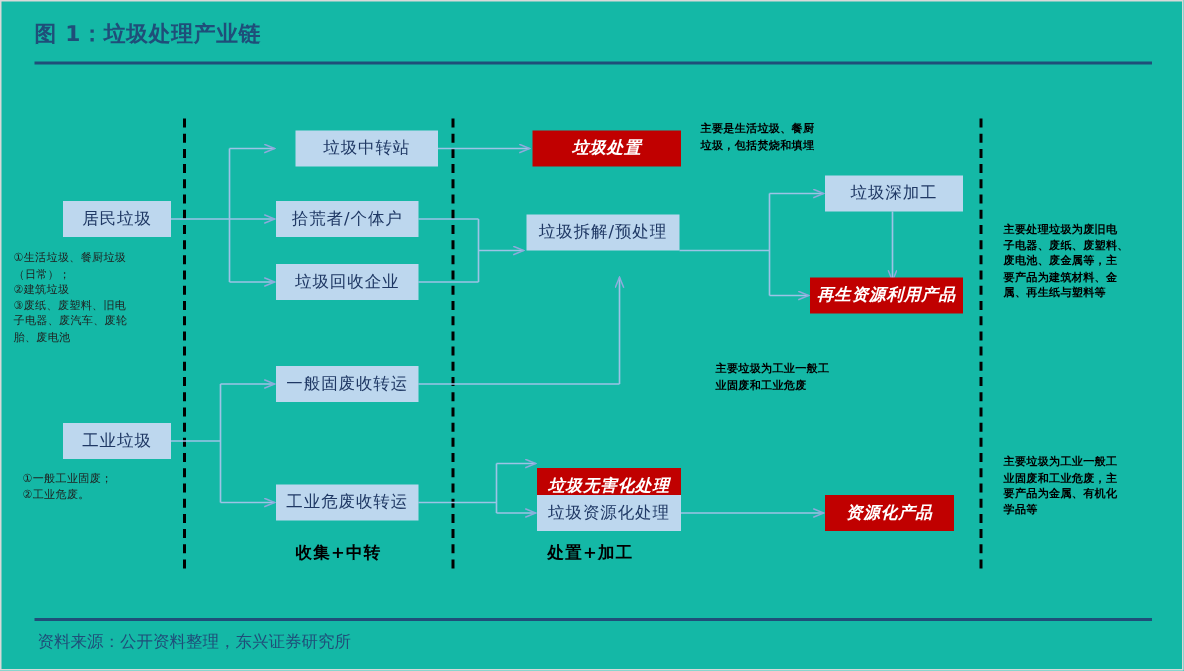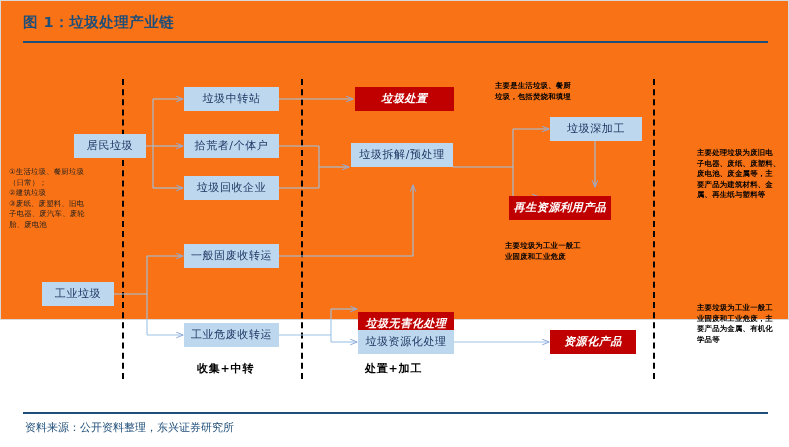--- a/index.html
+++ b/index.html
@@ -2,22 +2,22 @@
 <html><head>
 <meta charset="utf-8">
 <style>
   html,body{margin:0;padding:0;}
   body{
     width:789px;height:447px;
     background:#ffffff;
     font-family:"DejaVu Sans","Liberation Sans",sans-serif;
     overflow:hidden;
   }
-  .page{position:relative;width:789px;height:320px;box-sizing:border-box;
-        border:1px solid #d9d9d9;background:#f97316;}
+  .page{position:relative;width:789px;height:447px;box-sizing:border-box;
+        border:1px solid #d9d9d9;background:#14b8a6;}
 
   
   .fig-title{
     position:absolute;left:22px;top:12px;
     font-size:14.5px;font-weight:bold;color:#1f4e79;
     letter-spacing:0.5px;white-space:nowrap;
   }
   .title-rule{
     position:absolute;left:22px;top:40px;width:745px;height:2px;
     background:#1f4e79;
@@ -45,21 +45,21 @@
     letter-spacing:0.6px;line-height:1.1;
   }
   .node.blue{background:#bdd7ee;}
   .node.red{background:#c00000;color:#ffffff;font-weight:bold;font-style:italic;}
 
   
   .note{
     position:absolute;font-size:7.4px;color:#1f1f1f;
     line-height:1.42;letter-spacing:0.2px;white-space:pre-line;
   }
-  .note.bold{font-weight:bold;color:#000;margin-left:28px;}
+  .note.bold{font-weight:bold;color:#000;}
 
   
   .caption{
     position:absolute;font-size:11px;color:#000;font-weight:bold;
     letter-spacing:0.8px;white-space:nowrap;
   }
 
   
   .wires{position:absolute;left:0;top:0;width:789px;height:447px;
          pointer-events:none;}
@@ -114,40 +114,42 @@
 
       <path d="M278,334 L330,334"></path>
       <path d="M330,308 L330,341"></path>
       <path d="M330,308 L356,308" marker-end="url(#ah)"></path>
       <path d="M330,341 L356,341" marker-end="url(#ah)"></path>
 
       <path d="M452,341 L548,341" marker-end="url(#ah)"></path>
     </g>
   </svg>
 
-  <div class="node blue" style="left:41px;top:133px;width:72px;height:24px;margin-left:32px;">居民垃圾</div>
+  <div class="node blue" style="left:41px;top:133px;width:72px;height:24px;">居民垃圾</div>
   <div class="note" style="left:8px;top:166px;width:108px;">①生活垃圾、餐厨垃圾
 （日常）；
 ②建筑垃圾
 ③废纸、废塑料、旧电
 子电器、废汽车、废轮
 胎、废电池</div>
 
   <div class="node blue" style="left:41px;top:281px;width:72px;height:24px;">工业垃圾</div>
+  <div class="note" style="left:14px;top:313px;width:104px;">①一般工业固废；
+②工业危废。</div>
 
-  <div class="node blue" style="left:183px;top:86px;width:95px;height:24px;">垃圾中转站</div>
+  <div class="node blue" style="left:196px;top:86px;width:95px;height:24px;">垃圾中转站</div>
   <div class="node blue" style="left:183px;top:133px;width:95px;height:24px;">拾荒者/个体户</div>
   <div class="node blue" style="left:183px;top:175px;width:95px;height:24px;">垃圾回收企业</div>
   <div class="node blue" style="left:183px;top:243px;width:95px;height:24px;">一般固废收转运</div>
   <div class="node blue" style="left:183px;top:322px;width:95px;height:24px;">工业危废收转运</div>
 
   <div class="node red" style="left:354px;top:86px;width:99px;height:24px;">垃圾处置</div>
   <div class="node blue" style="left:350px;top:142px;width:102px;height:24px;">垃圾拆解/预处理</div>
   <div class="node blue" style="left:549px;top:116px;width:92px;height:24px;">垃圾深加工</div>
-  <div class="node red" style="left:508px;top:184px;width:102px;height:24px;margin-top:11px;">再生资源利用产品</div>
+  <div class="node red" style="left:539px;top:184px;width:102px;height:24px;">再生资源利用产品</div>
   <div class="node red" style="left:357px;top:311px;width:96px;height:24px;">垃圾无害化处理</div>
   <div class="node blue" style="left:357px;top:329px;width:96px;height:24px;">垃圾资源化处理</div>
   <div class="node red" style="left:549px;top:329px;width:86px;height:24px;">资源化产品</div>
 
   <div class="note bold" style="left:466px;top:80px;width:112px;">主要是生活垃圾、餐厨
 垃圾，包括焚烧和填埋</div>
   <div class="note bold" style="left:476px;top:240px;width:112px;">主要垃圾为工业一般工
 业固废和工业危废</div>
   <div class="note bold" style="left:668px;top:147px;width:112px;">主要处理垃圾为废旧电
 子电器、废纸、废塑料、

